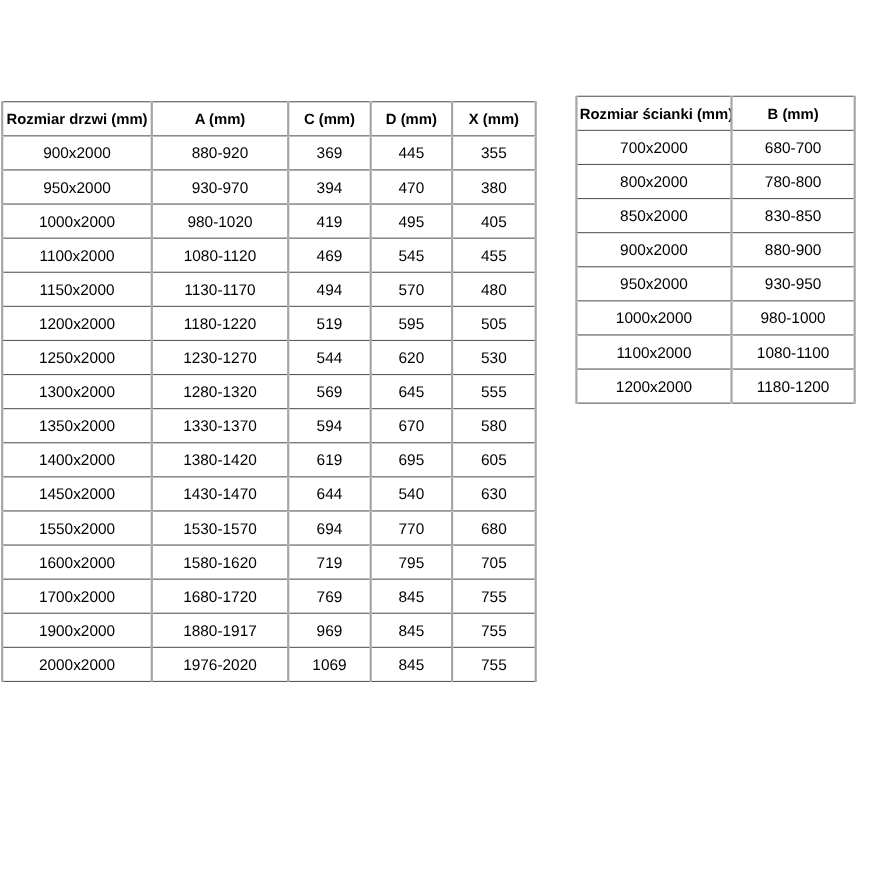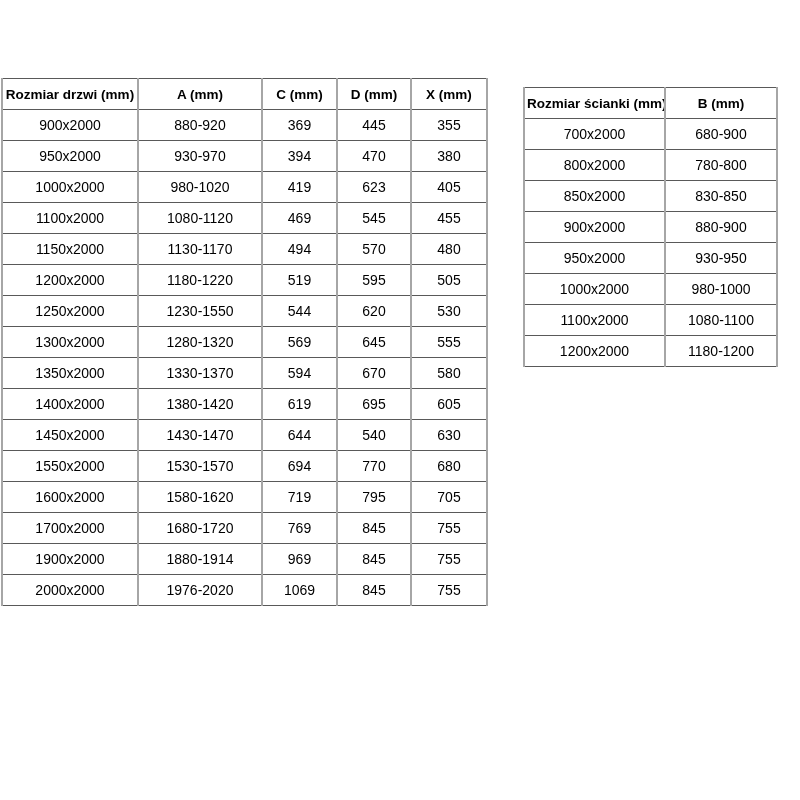--- a/index.html
+++ b/index.html
@@ -26,21 +26,21 @@
     height: 30px;
     font-size: 14px;
     padding: 0 2px;
     white-space: nowrap;
     overflow: hidden;
   }
   .tbl th {
     font-size: 13.5px;
     font-weight: bold;
   }
-  .doors { left: 1px;  top: 78px; width: 485px; }
+  .doors { left: 1px;  top: 92px; width: 485px; }
   .doors .c1 { width: 136px; }
   .doors .c2 { width: 124px; }
   .doors .c3 { width: 75px; }
   .doors .c4 { width: 74px; }
   .doors .c5 { width: 76px; }
   .walls { left: 523px; top: 87px; width: 253px; }
   .walls .c1 { width: 141px; }
   .walls .c2 { width: 112px; }
 </style>
 </head>
@@ -77,21 +77,21 @@
           <td>950x2000</td>
           <td>930-970</td>
           <td>394</td>
           <td>470</td>
           <td>380</td>
         </tr>
         <tr>
           <td>1000x2000</td>
           <td>980-1020</td>
           <td>419</td>
-          <td>623</td>
+          <td>495</td>
           <td>405</td>
         </tr>
         <tr>
           <td>1100x2000</td>
           <td>1080-1120</td>
           <td>469</td>
           <td>545</td>
           <td>455</td>
         </tr>
         <tr>
@@ -103,21 +103,21 @@
         </tr>
         <tr>
           <td>1200x2000</td>
           <td>1180-1220</td>
           <td>519</td>
           <td>595</td>
           <td>505</td>
         </tr>
         <tr>
           <td>1250x2000</td>
-          <td>1230-1550</td>
+          <td>1230-1270</td>
           <td>544</td>
           <td>620</td>
           <td>530</td>
         </tr>
         <tr>
           <td>1300x2000</td>
           <td>1280-1320</td>
           <td>569</td>
           <td>645</td>
           <td>555</td>
@@ -159,21 +159,21 @@
         </tr>
         <tr>
           <td>1700x2000</td>
           <td>1680-1720</td>
           <td>769</td>
           <td>845</td>
           <td>755</td>
         </tr>
         <tr>
           <td>1900x2000</td>
-          <td>1880-1914</td>
+          <td>1880-1917</td>
           <td>969</td>
           <td>845</td>
           <td>755</td>
         </tr>
         <tr>
           <td>2000x2000</td>
           <td>1976-2020</td>
           <td>1069</td>
           <td>845</td>
           <td>755</td>
@@ -188,21 +188,21 @@
     </colgroup>
     <thead>
       <tr>
         <th>Rozmiar ścianki (mm)</th>
         <th>B (mm)</th>
       </tr>
     </thead>
     <tbody>
         <tr>
           <td>700x2000</td>
-          <td>680-900</td>
+          <td>680-700</td>
         </tr>
         <tr>
           <td>800x2000</td>
           <td>780-800</td>
         </tr>
         <tr>
           <td>850x2000</td>
           <td>830-850</td>
         </tr>
         <tr>

